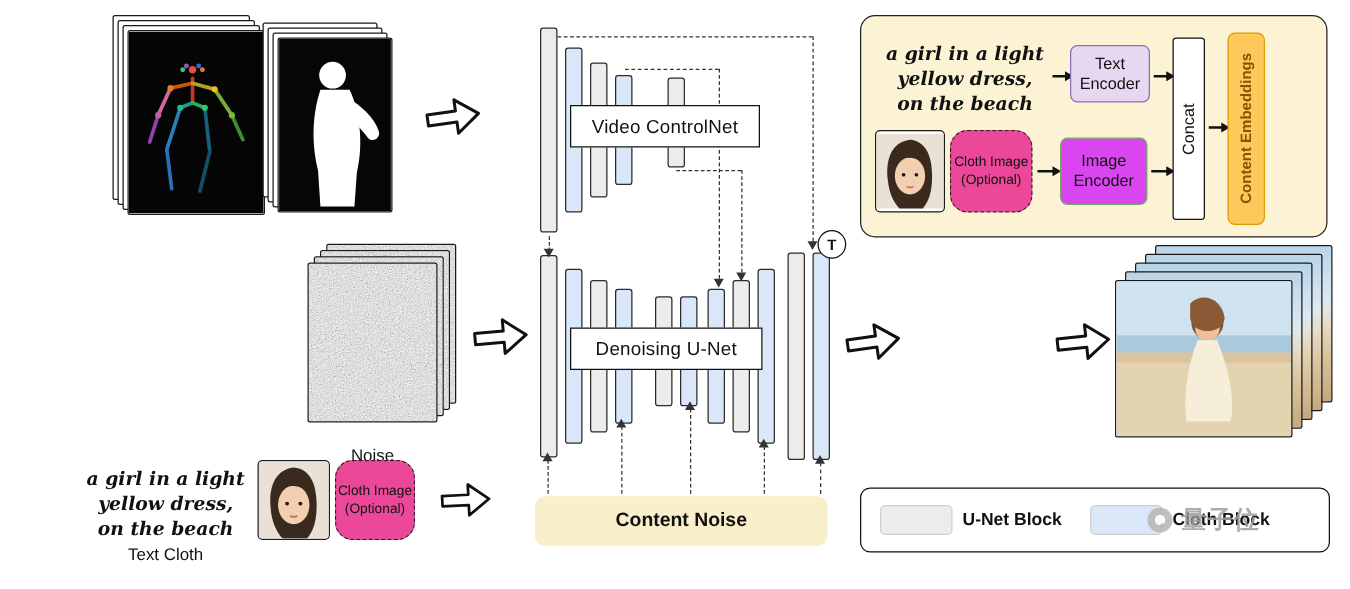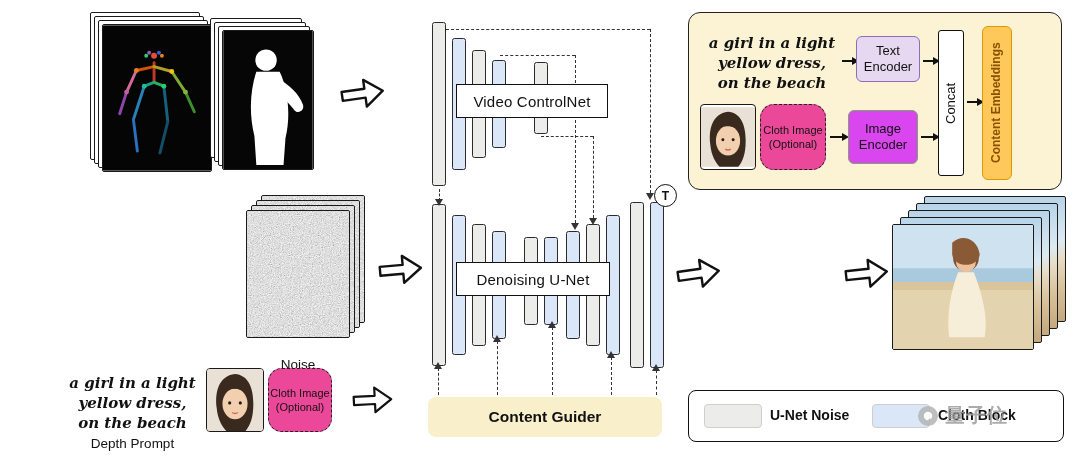--- a/index.html
+++ b/index.html
@@ -144,21 +144,21 @@
     </div>
   <div class="caption" style="left:246px;top:345px;width:104px;margin-top:12px;">Noise</div>
 
   <svg class="harrow" style="left:378px;top:252px;transform:rotate(-5deg);" width="46" height="35" viewBox="0 0 46 35">
     <path d="M2 13 L25 13 L25 4 L43 17.5 L25 31 L25 22 L2 22 Z"></path>
   </svg>
 
   <div class="hand" style="left:50px;top:374px;width:165px;">a girl in a light
 yellow dress,
 on the beach</div>
-  <div class="caption" style="left:50px;top:436px;width:165px;">Depth Prompt</div>
+  <div class="caption" style="left:50px;top:436px;width:165px;">Text Cloth</div>
 
   <div class="sheet" style="left:206px;top:368px;width:58px;height:64px;border-radius:4px;">
     <svg viewBox="0 0 58 64">
       <rect width="58" height="64" fill="#e9e0d6"></rect>
       <path d="M29,5 C12,7 8,24 10,40 C11,52 16,60 20,64 L40,64 C45,58 48,50 48,36 C48,18 42,6 29,5 Z" fill="#3a2a1e"></path>
       <ellipse cx="29" cy="36" rx="13" ry="16" fill="#f2cfae"></ellipse>
       <path d="M16,24 C18,13 40,13 42,26 C36,19 22,19 16,24 Z" fill="#3a2a1e"></path>
       <circle cx="23.5" cy="35" r="1.6" fill="#241a12"></circle>
       <circle cx="34.5" cy="35" r="1.6" fill="#241a12"></circle>
       <path d="M26,45 Q29,47 32,45" stroke="#c96a5e" stroke-width="1.4" fill="none"></path>
@@ -213,21 +213,21 @@
   <div class="dashv" style="left:611px;top:357px;height:38px;"></div>
   <div class="ahu" style="left:607px;top:351px;"></div>
   <div class="dashv" style="left:656px;top:370px;height:25px;"></div>
   <div class="ahu" style="left:652px;top:364px;"></div>
 
   <div class="labelbox" style="left:456px;top:262px;width:152px;height:32px;">Denoising U-Net</div>
   <div class="labelbox" style="left:456px;top:84px;width:150px;height:32px;">Video ControlNet</div>
 
   <div class="circleT" style="left:654px;top:184px;">T</div>
 
-  <div class="guider" style="left: 428px; top: 397px; width: 234px; height: 40px; background-color: rgb(250, 239, 203);">Content Guider</div>
+  <div class="guider" style="left: 428px; top: 397px; width: 234px; height: 40px; background-color: rgb(250, 239, 203);">Content Noise</div>
 
 
   <svg class="harrow" style="left:676px;top:256px;transform:rotate(-8deg);" width="46" height="35" viewBox="0 0 46 35">
     <path d="M2 13 L25 13 L25 4 L43 17.5 L25 31 L25 22 L2 22 Z"></path>
   </svg>
 
 
   <svg class="harrow" style="left:844px;top:256px;transform:rotate(-6deg);" width="46" height="35" viewBox="0 0 46 35">
     <path d="M2 13 L25 13 L25 4 L43 17.5 L25 31 L25 22 L2 22 Z"></path>
   </svg>
@@ -274,21 +274,21 @@
   <div class="encbox" style="left: 848px; top: 110px; width: 70px; height: 54px; border-color: rgb(122, 168, 105); background-color: #d946ef;">Image Encoder</div>
 
   <div class="sarr" style="left:923px;top:60px;width:11px;"></div>
   <div class="sarr" style="left:921px;top:136px;width:13px;"></div>
   <div class="encbox vtext" style="left:938px;top:30px;width:26px;height:146px;background:#fff;border-color:#111;border-radius:3px;">Concat</div>
   <div class="sarr" style="left:967px;top:101px;width:11px;"></div>
   <div class="encbox vtext" style="left: 982px; top: 26px; width: 30px; height: 154px; border-color: rgb(215, 155, 0); font-size: 12px; color: rgb(138, 82, 0); font-weight: 700; background-color: rgb(255, 200, 90);">Content Embeddings</div>
 
   <div class="legendbox" style="left:688px;top:390px;width:374px;height:50px;"></div>
   <div class="swatch" style="left: 704px; top: 404px; background-color: rgb(236, 236, 234);"></div>
-  <div class="legendlabel" style="left:770px;top:407px;">U-Net Noise</div>
+  <div class="legendlabel" style="left:770px;top:407px;">U-Net Block</div>
   <div class="swatch" style="left: 872px; top: 404px; background-color: rgb(217, 231, 248);"></div>
   <div class="legendlabel" style="left:938px;top:407px;">Cloth Block</div>
 
   <div class="watermark" style="left:916px;top:402px;">
     <svg width="24" height="24" viewBox="0 0 24 24">
       <circle cx="12" cy="12" r="10" fill="#b5b5b5"></circle>
       <circle cx="12" cy="12" r="4.2" fill="#fff"></circle>
       <rect x="14" y="14" width="7" height="3.4" rx="1.6" transform="rotate(45 14 14)" fill="#b5b5b5"></rect>
     </svg>
     <span class="wtext">量子位</span>

